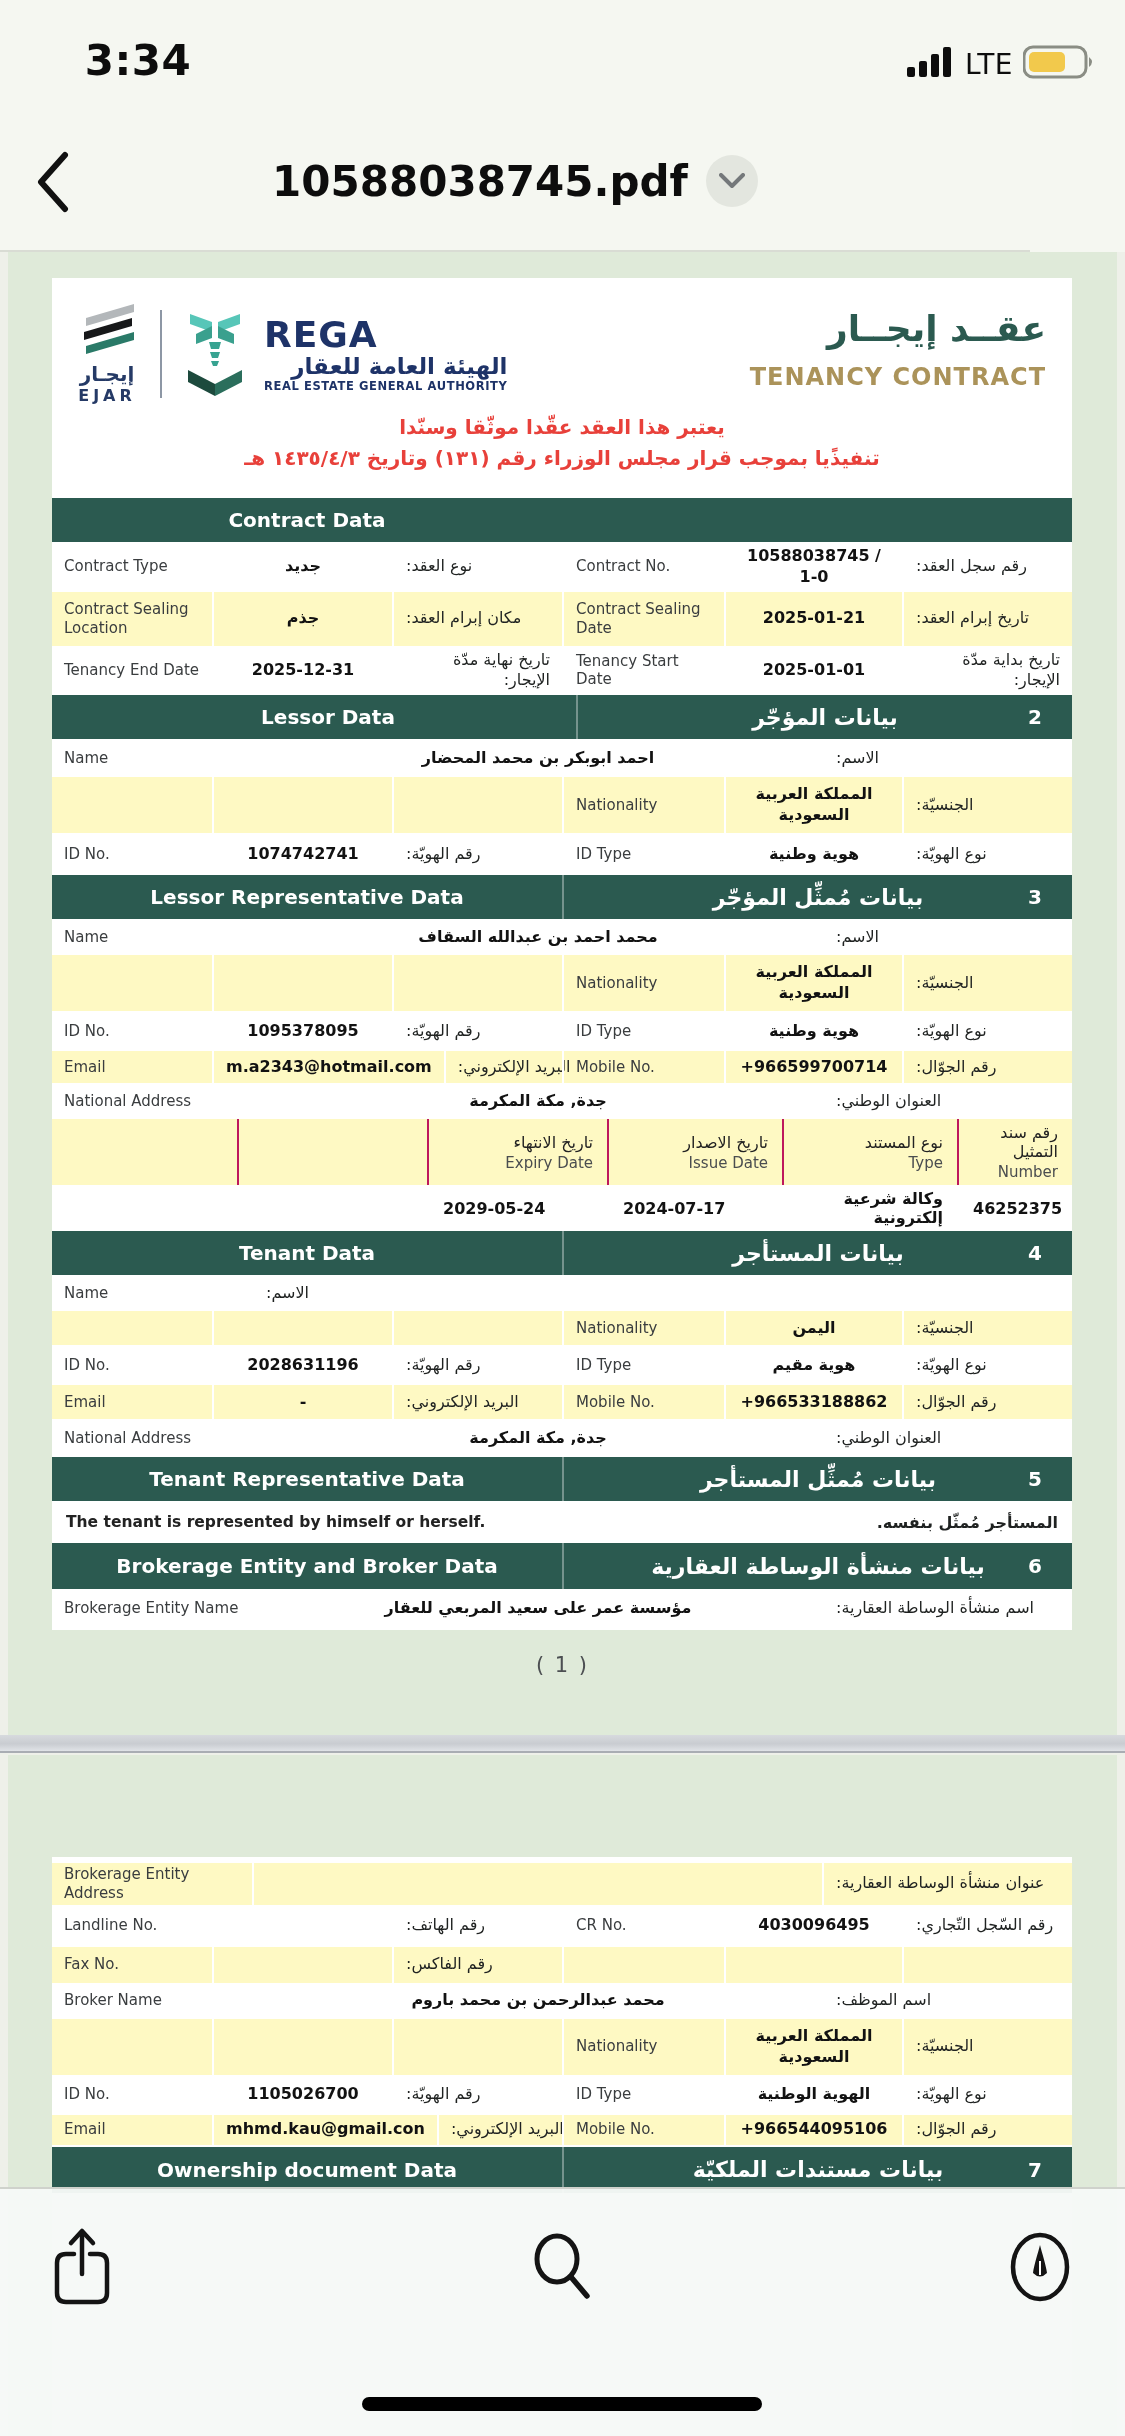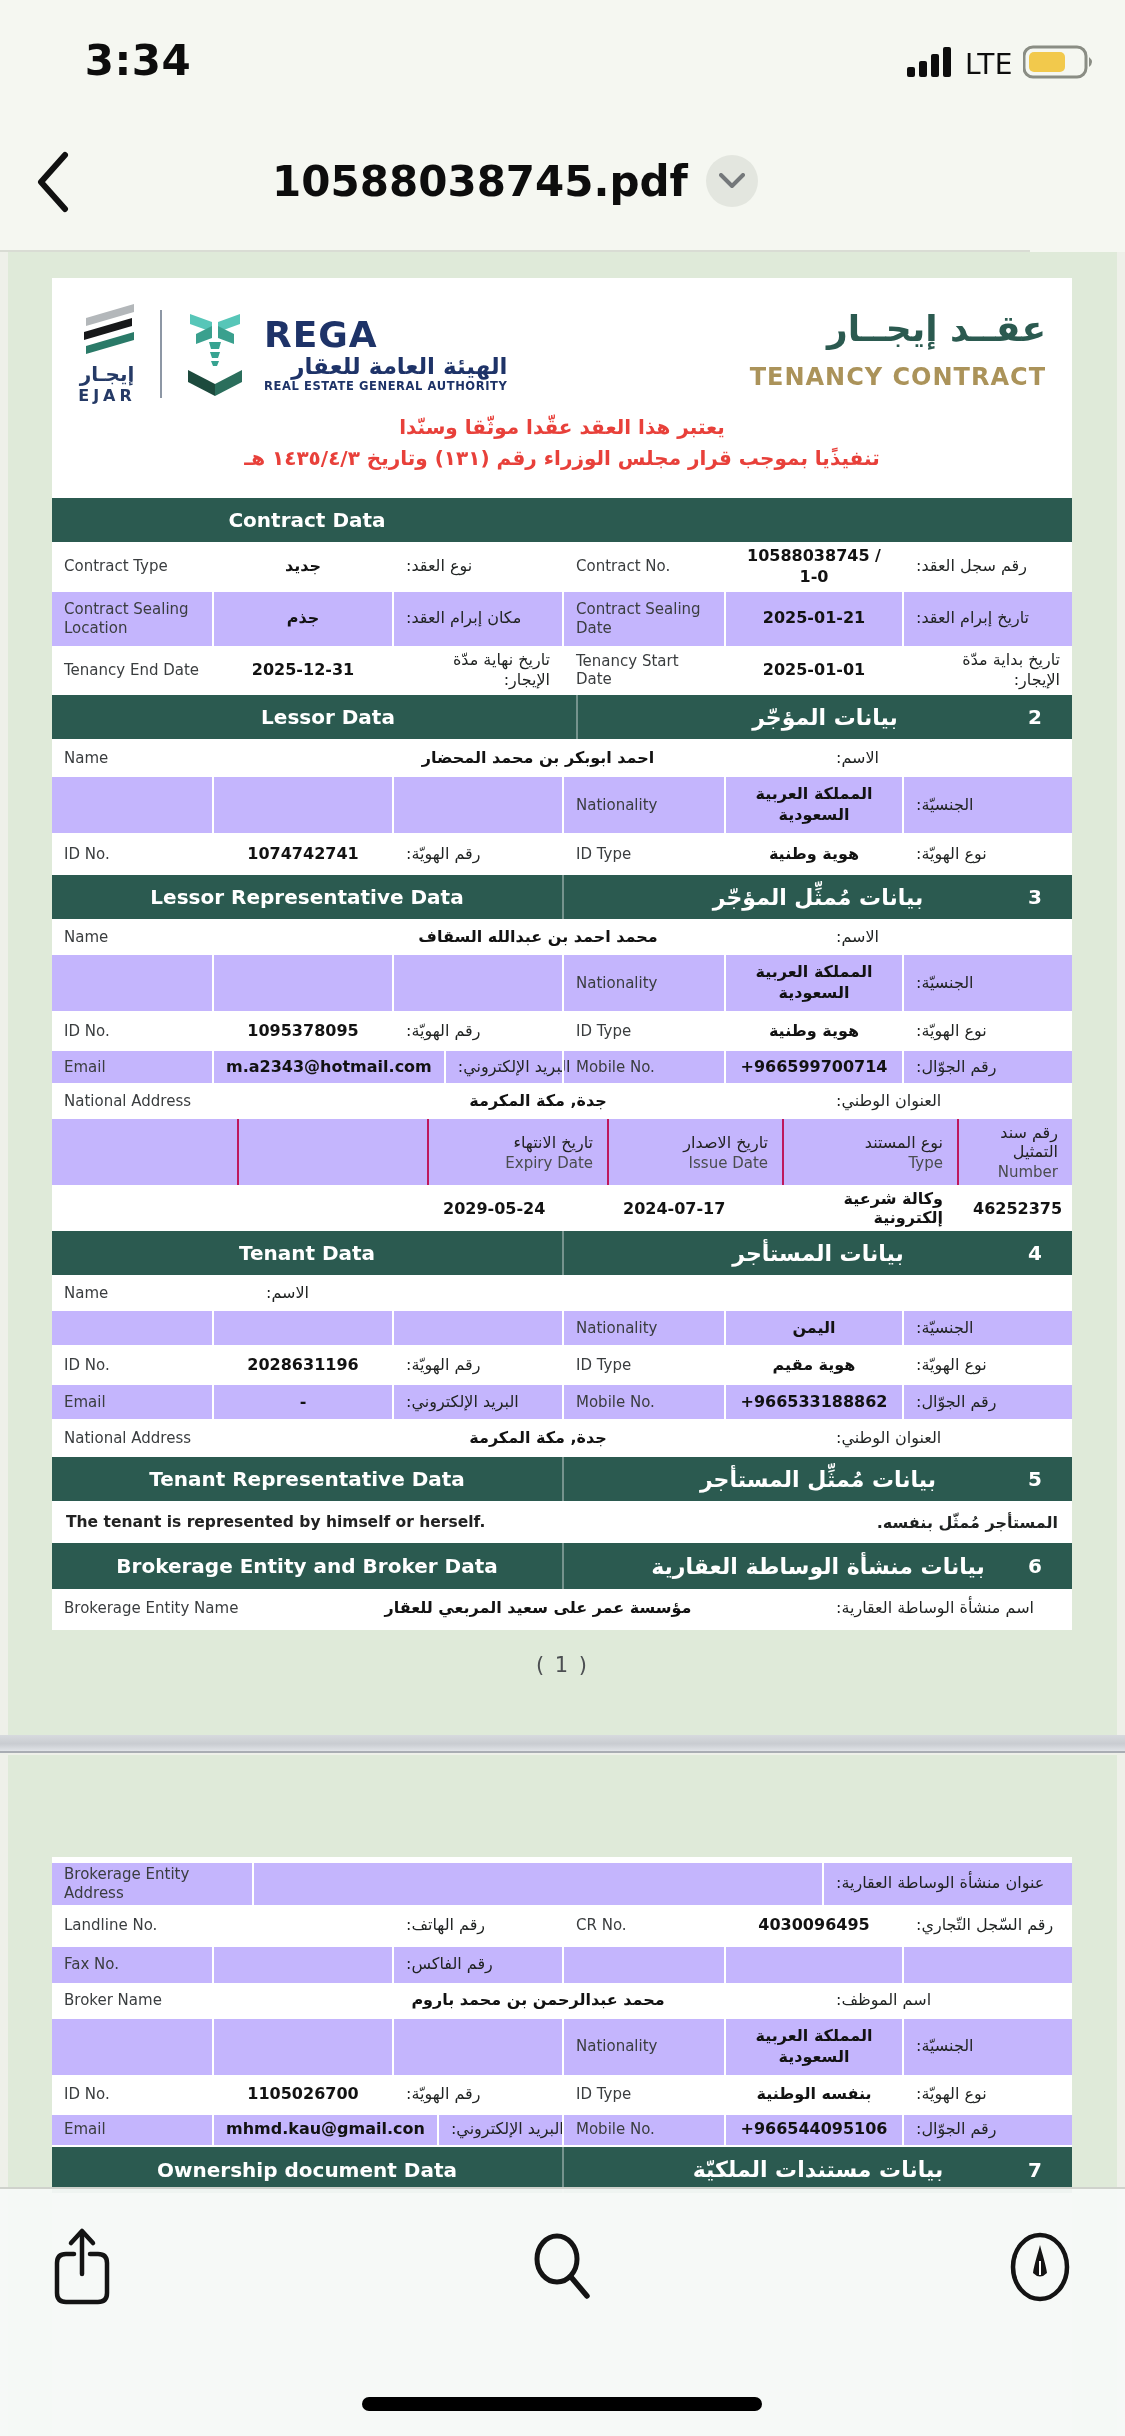--- a/index.html
+++ b/index.html
@@ -53,21 +53,21 @@
   
   .tables { margin-top:24px; }
   .sec-h { display:flex; background:#2b5a50; color:#fff; border-bottom:2px solid #fff; }
   .sec-h .half { width:50%; display:flex; align-items:center; justify-content:center; position:relative; }
   .sec-h .half.rt { border-left:2px solid rgba(255,255,255,.35); }
   .sec-h .en { font-size:20px; font-weight:700; }
   .sec-h .ar { font-size:22px; font-weight:700; direction:rtl; }
   .sec-h .num { position:absolute; right:30px; font-size:20px; font-weight:700; }
 
   .row { display:flex; border-bottom:2px solid #fff; }
-  .row.shade { background:#c4b5fd; }
+  .row.shade { background:#fef9c3; }
   .half2 { width:50%; display:grid; grid-template-columns:160px 1fr 170px; align-items:center; }
   .half2.rt { border-left:2px solid #fff; }
   .fullrow { display:grid; grid-template-columns:200px 1fr 250px; align-items:center; width:100%; }
   .c { padding:2px 12px; min-height:100%; display:flex; align-items:center; border-left:2px solid #fff; }
   .c:first-child { border-left:none; }
   .c-en { font-size:15px; color:#3a3d3f; font-weight:500; justify-content:flex-start; text-align:left; line-height:1.25; }
   .c-val { font-size:16px; color:#121212; font-weight:700; justify-content:center; text-align:center; line-height:1.3; }
   .c-ar { font-size:16px; color:#1f2221; font-weight:500; justify-content:flex-end; text-align:right; direction:rtl; line-height:1.3; }
 
   .textrow { display:flex; justify-content:space-between; align-items:center; width:100%; padding:0 14px; }
@@ -504,21 +504,21 @@
             </div>
           </div>
           <div class="row" style="min-height: 38px;">
             <div class="half2">
               <div class="c c-en">ID No.</div>
               <div class="c c-val">1105026700</div>
               <div class="c c-ar">رقم الهويّة:</div>
             </div>
             <div class="half2 rt">
               <div class="c c-en">ID Type</div>
-              <div class="c c-val">بنفسه الوطنية</div>
+              <div class="c c-val">الهوية الوطنية</div>
               <div class="c c-ar">نوع الهويّة:</div>
             </div>
           </div>
           <div class="row shade" style="min-height: 32px;">
             <div class="half2">
               <div class="c c-en">Email</div>
               <div class="c c-val">mhmd.kau@gmail.con</div>
               <div class="c c-ar">البريد الإلكتروني:</div>
             </div>
             <div class="half2 rt">

